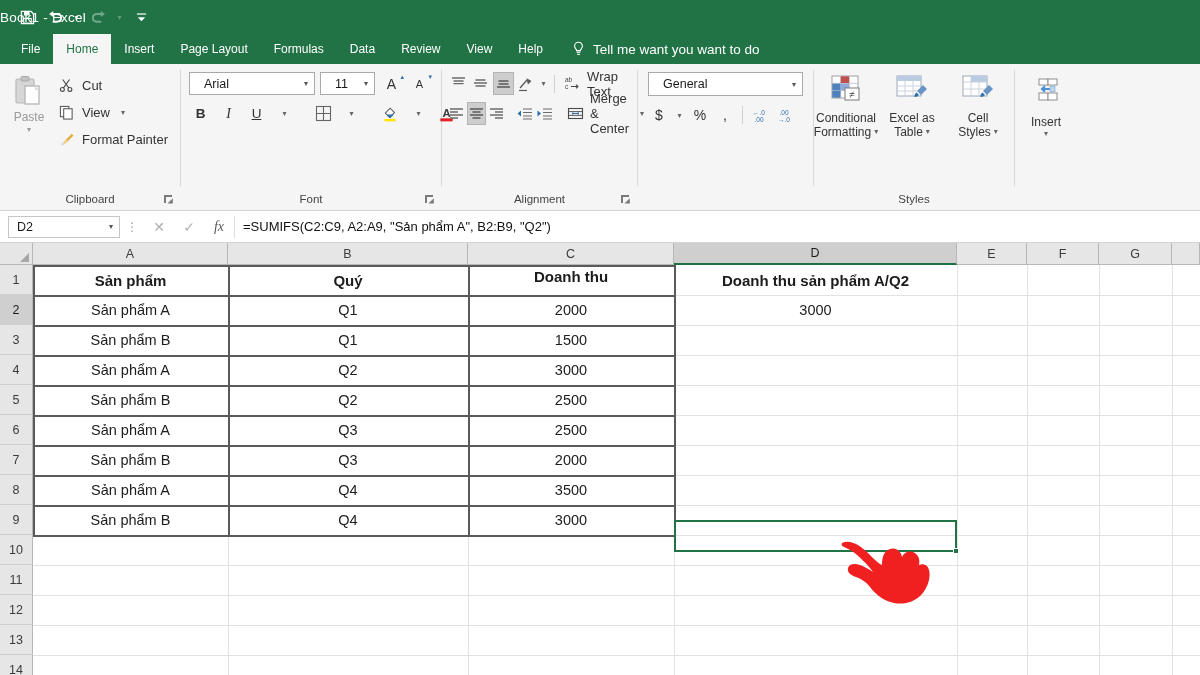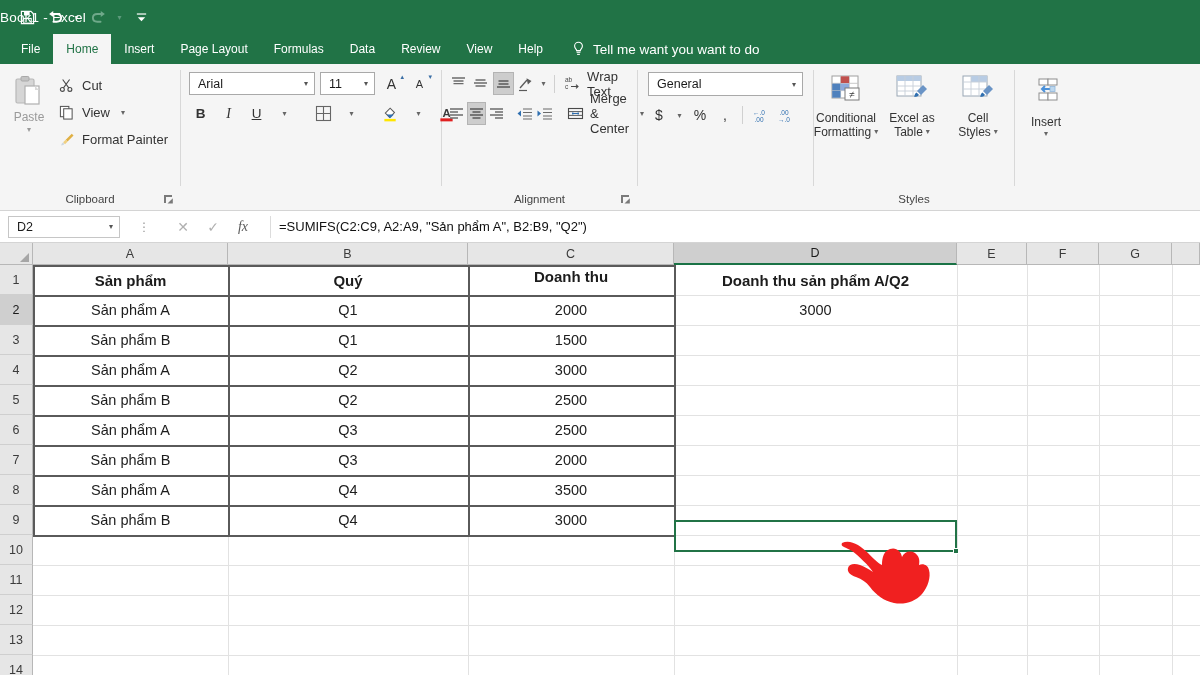--- a/index.html
+++ b/index.html
@@ -81,21 +81,21 @@
   .clip-item { display: flex; align-items: center; gap: 7px; font-size: 13px; color: #333; height: 22px; }
   .clip-item .ci { width: 17px; height: 17px; display: flex; align-items: center; justify-content: center; }
   .mini-caret { color: #666; font-size: 8px; margin-left: 4px; }
 
   
   .grp-font { width: 260px; }
   .font-rows { display: flex; flex-direction: column; gap: 7px; width: 100%; padding: 0 8px; }
   .frow { display: flex; align-items: center; gap: 5px; }
   .combo {
     height: 23px; border: 1px solid #a9a9a9; background: #fff;
-    display: flex; align-items: center; padding: 0 3px 0 8px;
+    display: flex; align-items: center; padding: 0 3px 0 14px;
     font-size: 12.5px; color: #1a1a1a;
   }
   .combo .cval { flex: 1; white-space: nowrap; overflow: hidden; }
   .combo .ccar { color: #555; font-size: 8px; padding: 0 3px; }
   .combo.fname { width: 126px; }
   .combo.fsize { width: 55px; }
   .ibtn {
     height: 23px; min-width: 23px; display: flex; align-items: center; justify-content: center;
     font-size: 13px; color: #333; padding: 0 3px;
   }
@@ -136,21 +136,21 @@
   .sty-car { font-size: 8px; color: #666; }
 
   
   .grp-cells { width: 66px; overflow: hidden; }
   .cells-item { width: 62px; display: flex; flex-direction: column; align-items: center;
     font-size: 12px; color: #333; padding-top: 6px; }
 
   
   .fbar {
     height: 32px; background: #ffffff; display: flex; align-items: center;
-    border-bottom: 1px solid #d4d4d4; padding: 0 8px 0 8px; gap: 12px;
+    border-bottom: 1px solid #d4d4d4; padding: 0 8px 0 8px; gap: 0;
   }
   .namebox {
     width: 112px; height: 22px; border: 1px solid #c6c6c6; background: #fff;
     display: flex; align-items: center; padding: 0 3px 0 8px; font-size: 12.5px; color: #1a1a1a;
   }
   .namebox .nval { flex: 1; }
   .namebox .ncar { font-size: 8px; color: #555; padding-right: 3px; }
   .fb-dots { width: 24px; text-align: center; color: #999; font-size: 12px; letter-spacing: 0; }
   .fb-icons { display: flex; align-items: center; gap: 0; }
   .fb-ic { width: 30px; height: 24px; display: flex; align-items: center; justify-content: center;
@@ -378,20 +378,29 @@
               <svg width="18" height="18" viewBox="0 0 18 18">
                   <text x="9" y="12" font-size="12" font-family="Liberation Sans, sans-serif" font-weight="bold" text-anchor="middle" fill="#3a3a3a">A</text>
                   <rect x="2.5" y="13.6" width="13" height="3.2" fill="#e02020"></rect>
                 </svg>
             </div>
             <div class="ibtn">
                 <span style="font-size:8px;color:#666">▾</span>
               </div>
           </div>
         </div>
+      </div>
+      <div class="grp-label">
+        <span>Font</span>
+        <span class="dlg">
+          <svg width="11" height="11" viewBox="0 0 11 11">
+              <path d="M1 1h8v2H3v6H1z" fill="#7a7a7a"></path>
+              <path d="M4.5 9.5 9.8 4.2v5.3z" fill="#7a7a7a"></path>
+            </svg>
+        </span>
       </div>
     </div>
     <div class="grp-sep"></div>
 
     <div class="grp grp-align">
       <div class="grp-body">
         <div class="al-rows">
           <div class="arow">
             <div class="abtn">
               <svg width="17" height="17" viewBox="0 0 17 17">

